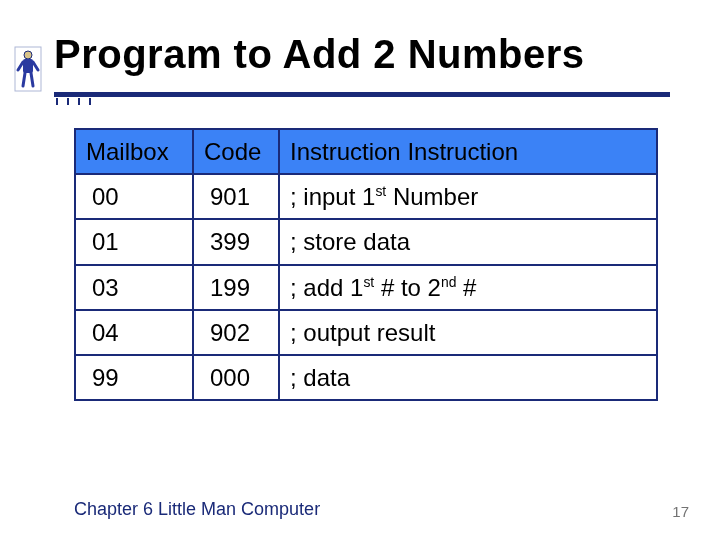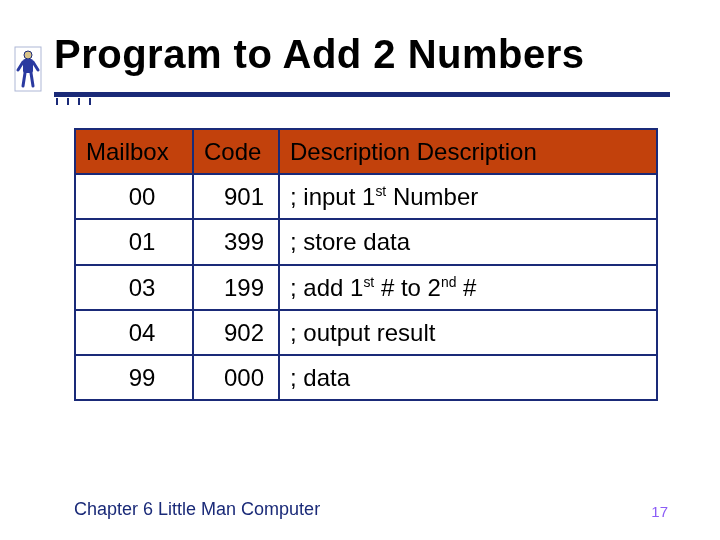--- a/index.html
+++ b/index.html
@@ -76,46 +76,46 @@
   th, td {
     border: 2px solid #1a2a78;
     padding: 6px 8px 6px 10px;
     font-size: 24px;
     line-height: 1.3;
     text-align: left;
     vertical-align: middle;
     color: #000;
   }
   thead th {
-    background: #c2410c;
+    background: #3b82f6;
     font-weight: 400;
     border-top: 2.5px solid #1a2a78;
   }
   td.mbox, td.code {
-    text-align: center;
-    padding-left: 24px;
+    text-align: left;
+    padding-left: 16px;
   }
   sup {
     font-size: 0.58em;
     vertical-align: super;
     line-height: 0;
   }
   .footer-left {
     position: absolute;
     left: 74px;
     bottom: 20px;
     font-size: 18px;
     color: #1a2a78;
   }
   .footer-right {
     position: absolute;
-    right: 52px;
+    right: 31px;
     bottom: 20px;
     font-size: 15px;
-    color: #8b5cf6;
+    color: #737373;
   }
 </style>
 </head>
 <body>
 
 <div class="slide">
 
   <div class="sidebar-icon">
     <svg viewBox="0 0 28 46">
       <rect x="1" y="1" width="26" height="44" fill="none" stroke="#aeb7d6" stroke-width="1"></rect>
@@ -141,21 +141,21 @@
     <table>
       <colgroup>
           <col class="c1">
           <col class="c2">
           <col class="c3">
         </colgroup>
       <thead>
         <tr>
           <th>Mailbox</th>
           <th>Code</th>
-          <th>Description Description</th>
+          <th>Instruction Instruction</th>
         </tr>
       </thead>
       <tbody>
           <tr>
             <td class="mbox">00</td>
             <td class="code">901</td>
             <td>; input 1<sup>st</sup> Number</td>
           </tr>
           <tr>
             <td class="mbox">01</td>

